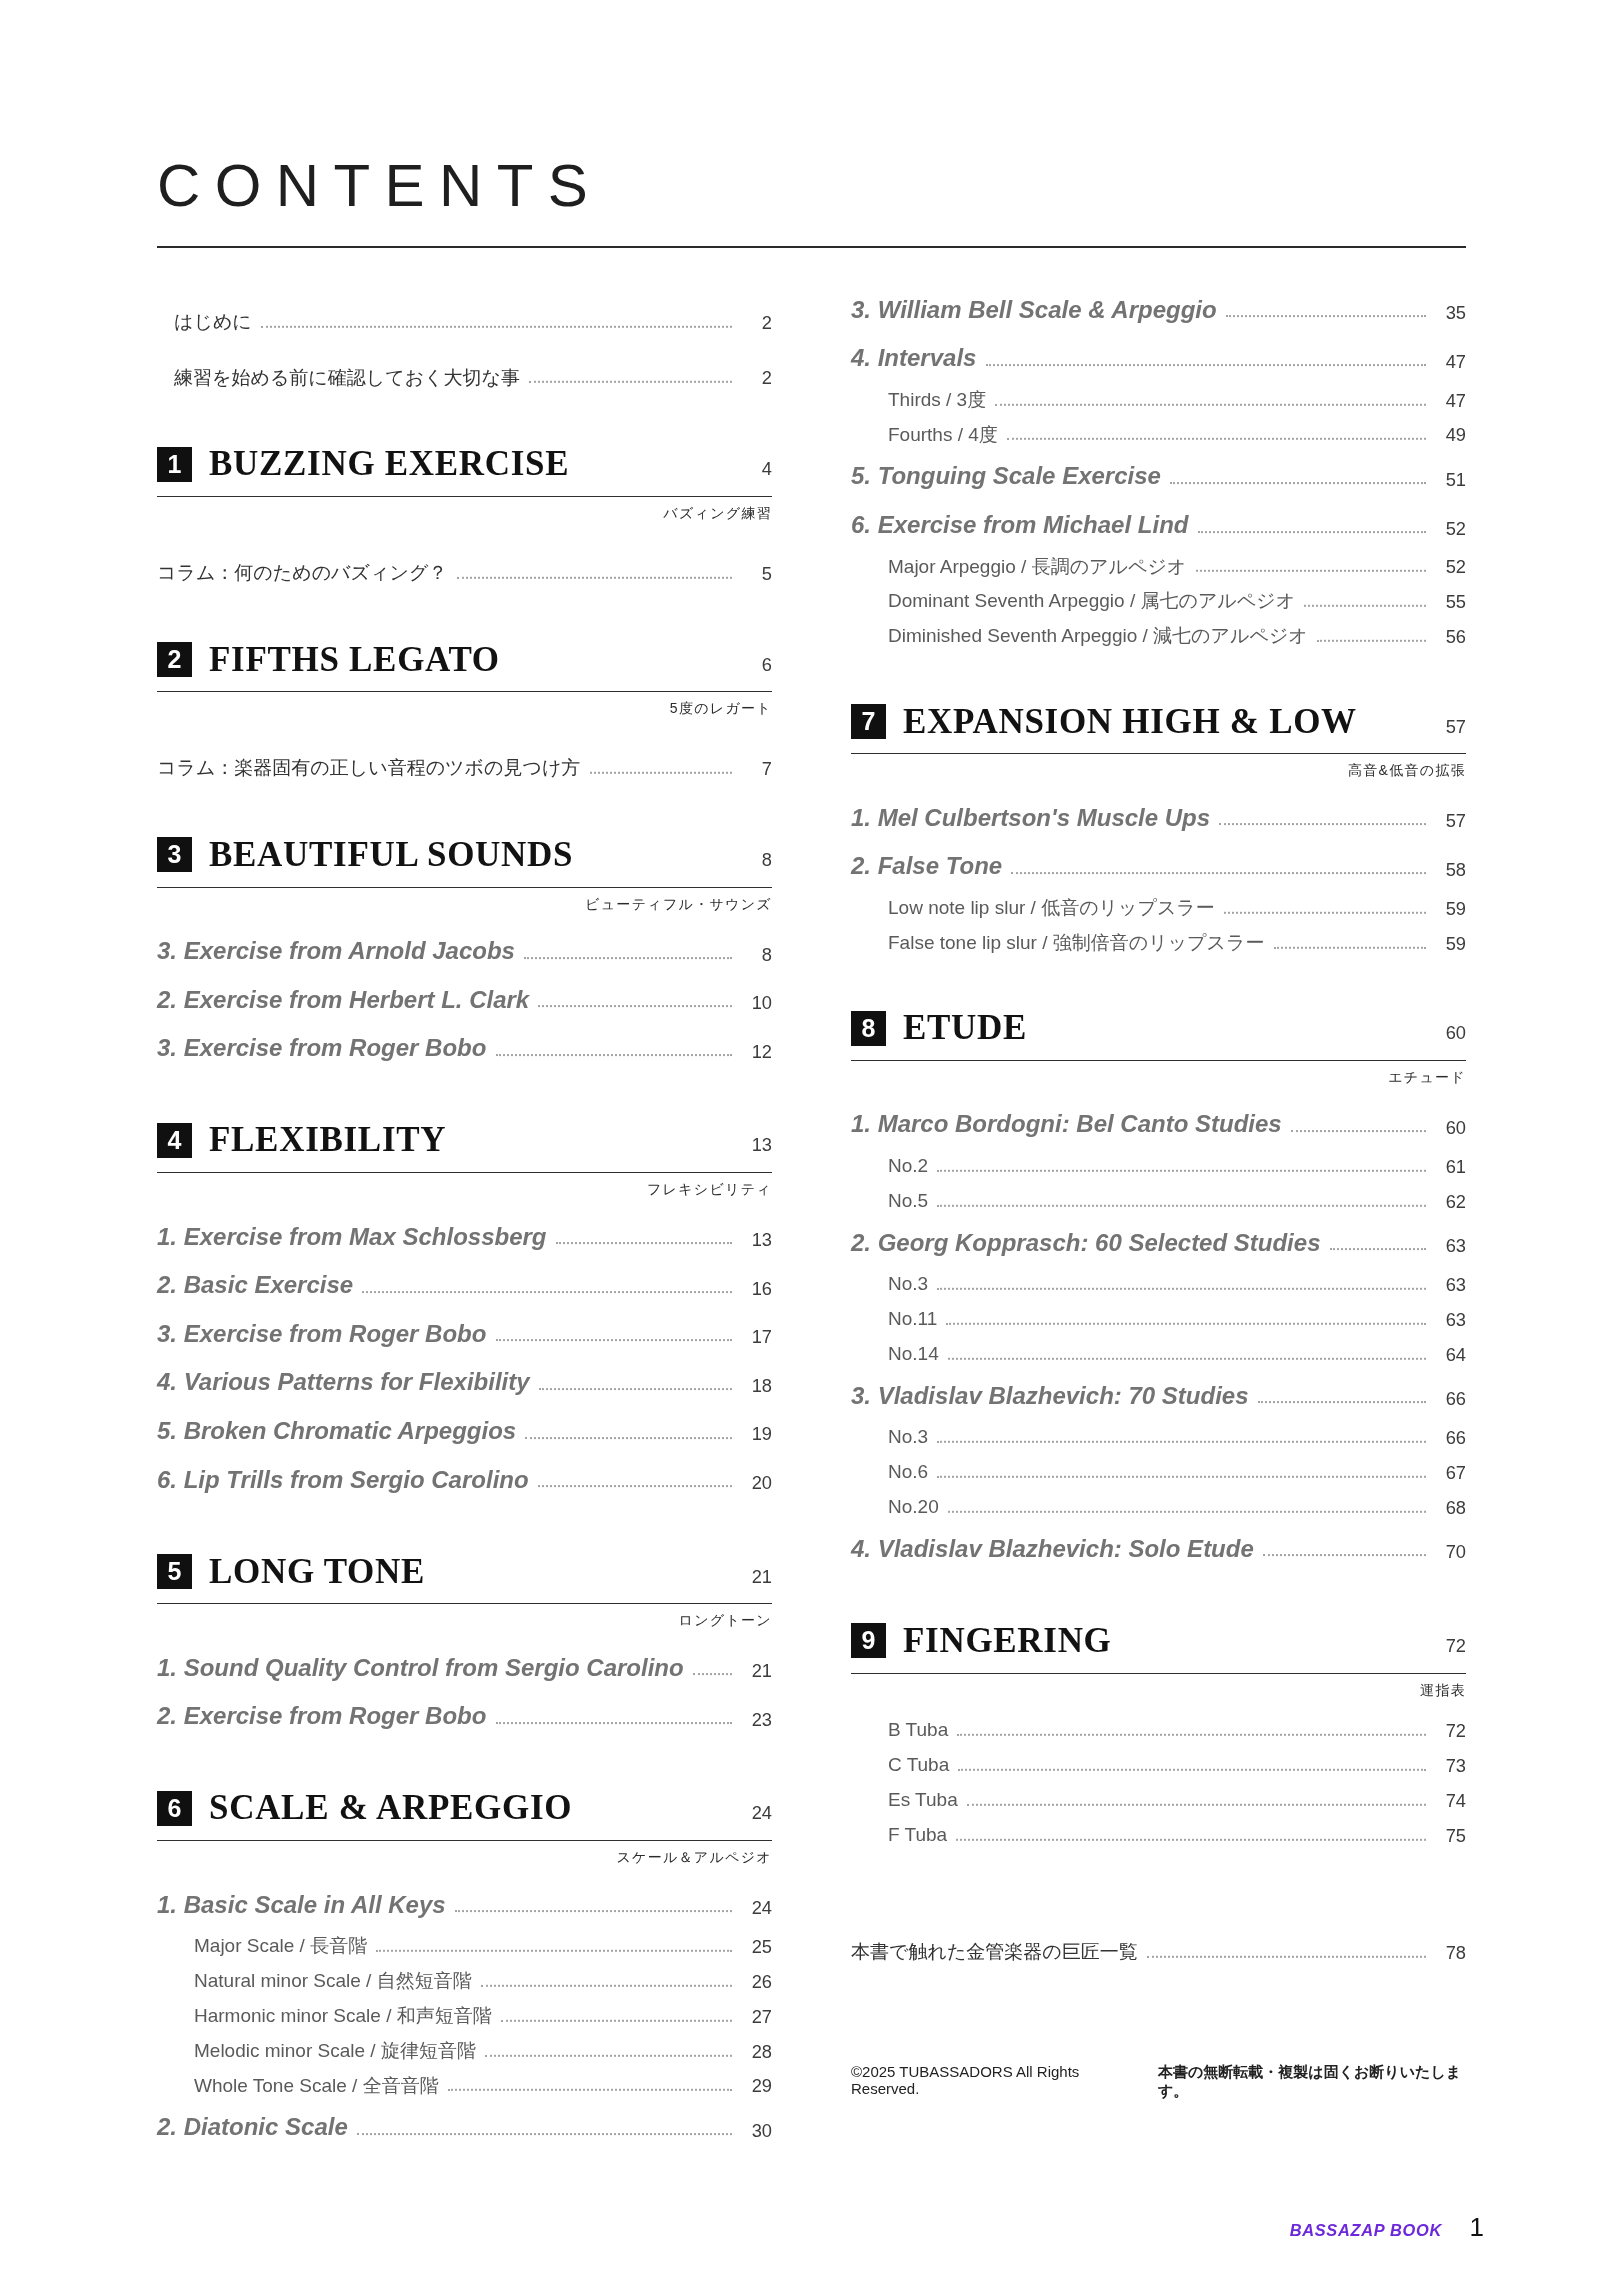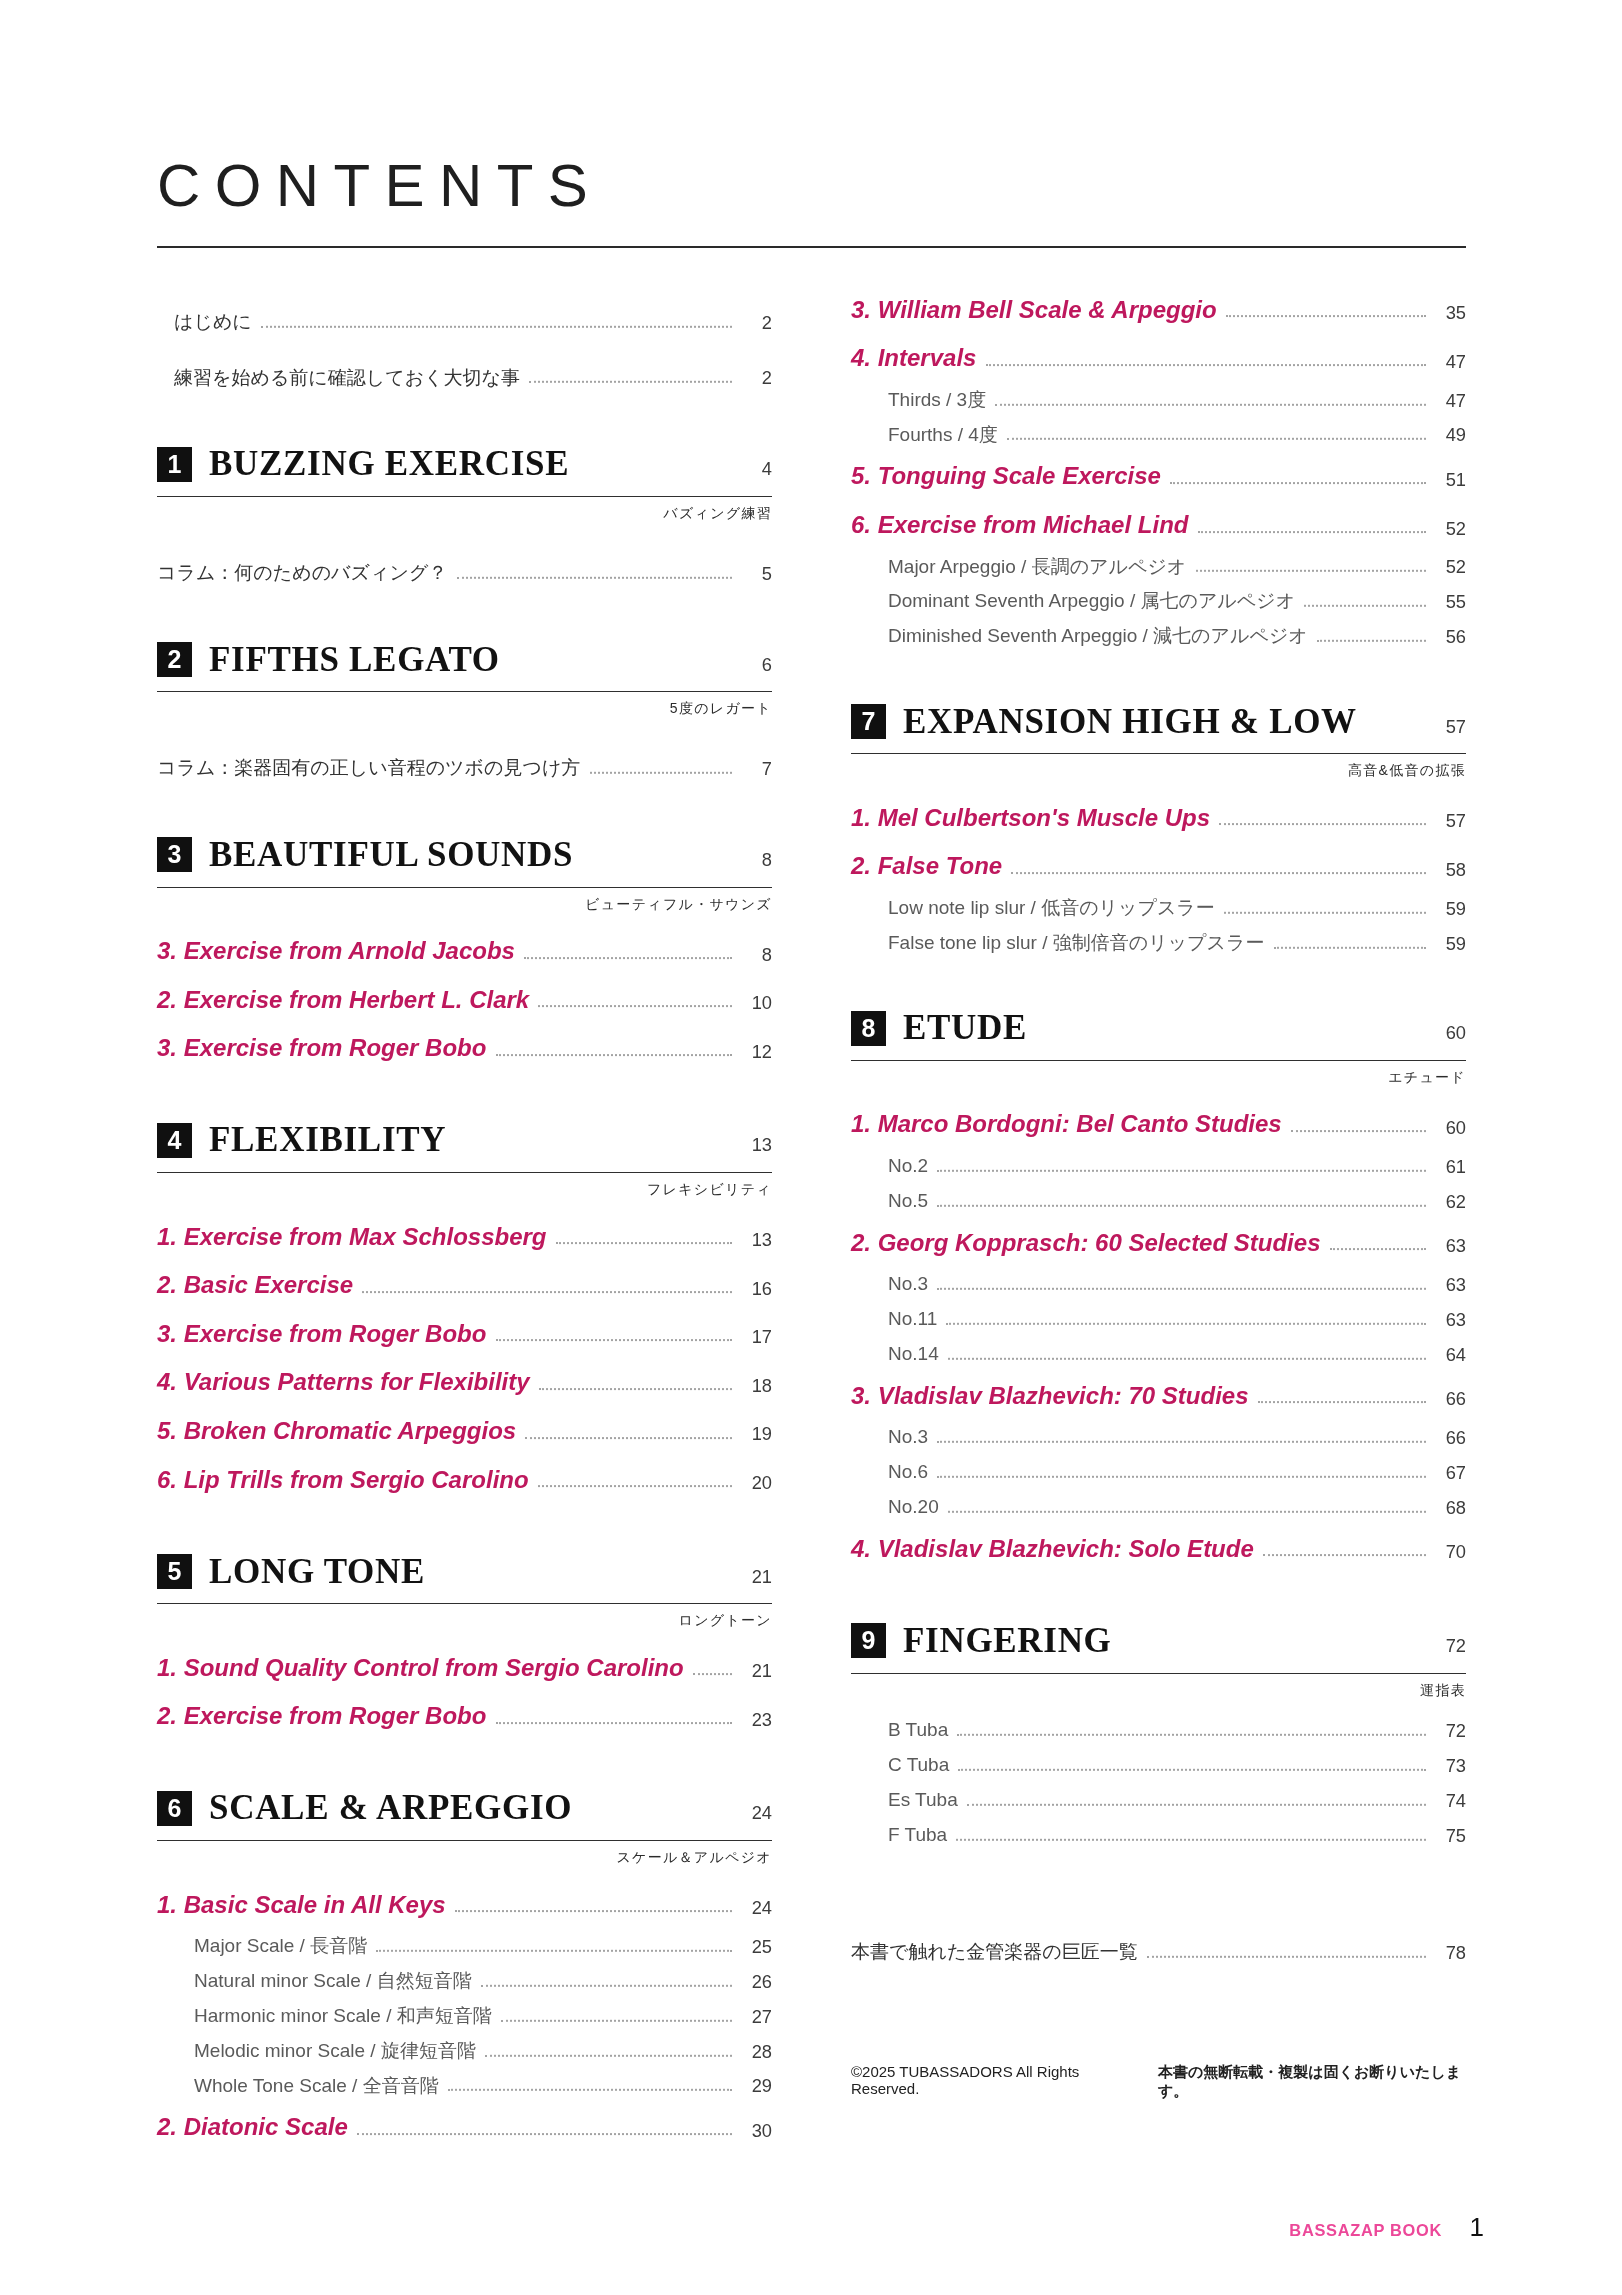--- a/index.html
+++ b/index.html
@@ -42,21 +42,21 @@
   }
   .row .pg { flex: 0 0 auto; min-width: 31px; text-align: right; font-size: 18.3px; color: #3c3c3c; }
 
   .row.plain, .row.jp { padding: 7.9px 0; }
   .row.plain .label, .row.jp .label { font-size: 19px; color: #333333; margin-top: 18px; }
   .row.plain .label { padding-left: 17px; }
 
   .row.num { padding: 10.5px 0; }
   .row.num .label {
     font-size: 24px; font-style: italic; font-weight: 700;
-    color: #be185d;
+    color: #737373;
   }
   .row.num .leader { transform: translateY(-5.9px); }
 
   .row.sub { padding: 6.5px 0; }
   .row.sub .label { padding-left: 37px; font-size: 19px; color: #5a5a5a; }
 
   .section { margin-top: 48px; }
   .sec-head { display: flex; align-items: baseline; }
   .sec-num {
     width: 35px; height: 35px; flex: 0 0 35px;
@@ -80,21 +80,21 @@
     margin-top: 92px;
     display: flex; justify-content: flex-end; align-items: baseline; gap: 29px;
     font-size: 15px; color: #222222;
   }
   .col-footer .notice { font-weight: 700; }
 
   .page-footer {
     position: absolute; right: 139px; top: 2212px;
     display: flex; align-items: baseline; gap: 27.5px;
   }
-  .page-footer .book { font-size: 16.4px; font-weight: 700; letter-spacing: 0.7px; color: #ec4899; }
+  .page-footer .book { font-size: 16.4px; font-weight: 700; letter-spacing: 0.7px; color: #6d28d9; font-style: italic; }
   .page-footer .num { font-size: 26px; color: #111111; }
 </style>
 </head>
 <body>
 
 <div class="page">
   <header>
     <h1 class="title">CONTENTS</h1>
     <div class="title-rule"></div>
   </header>

